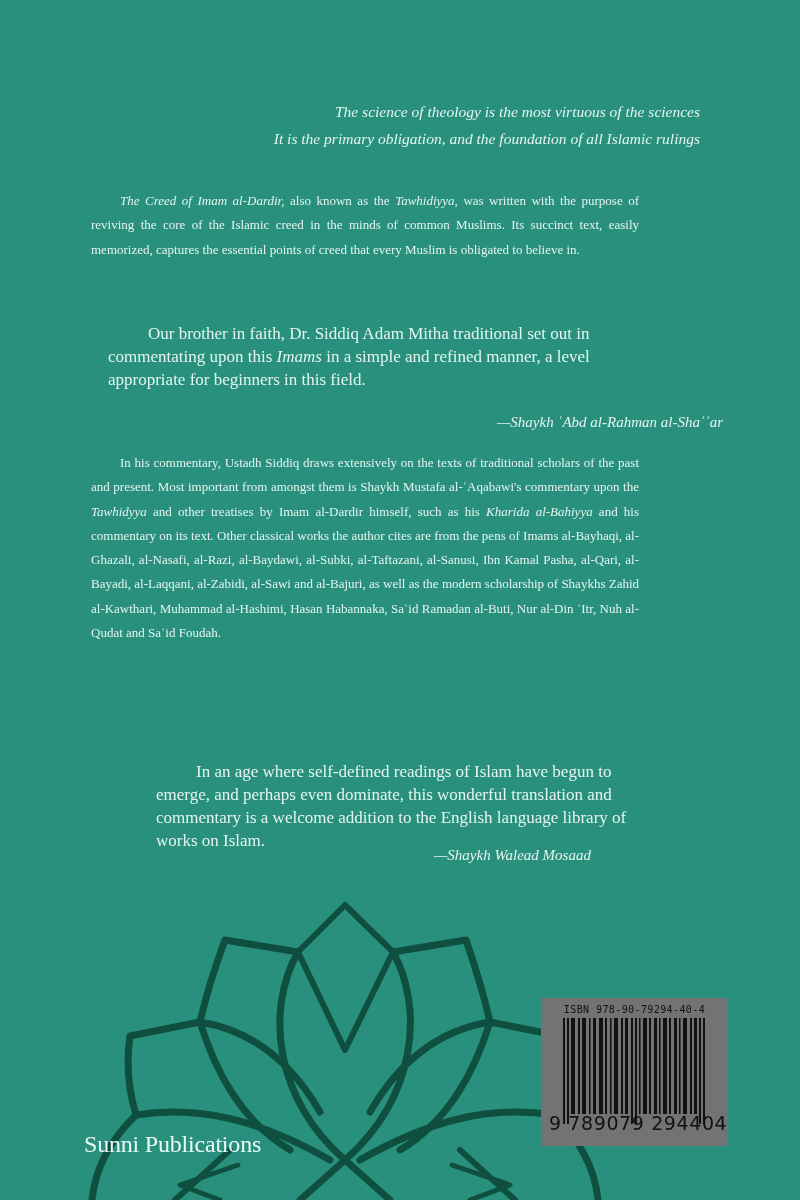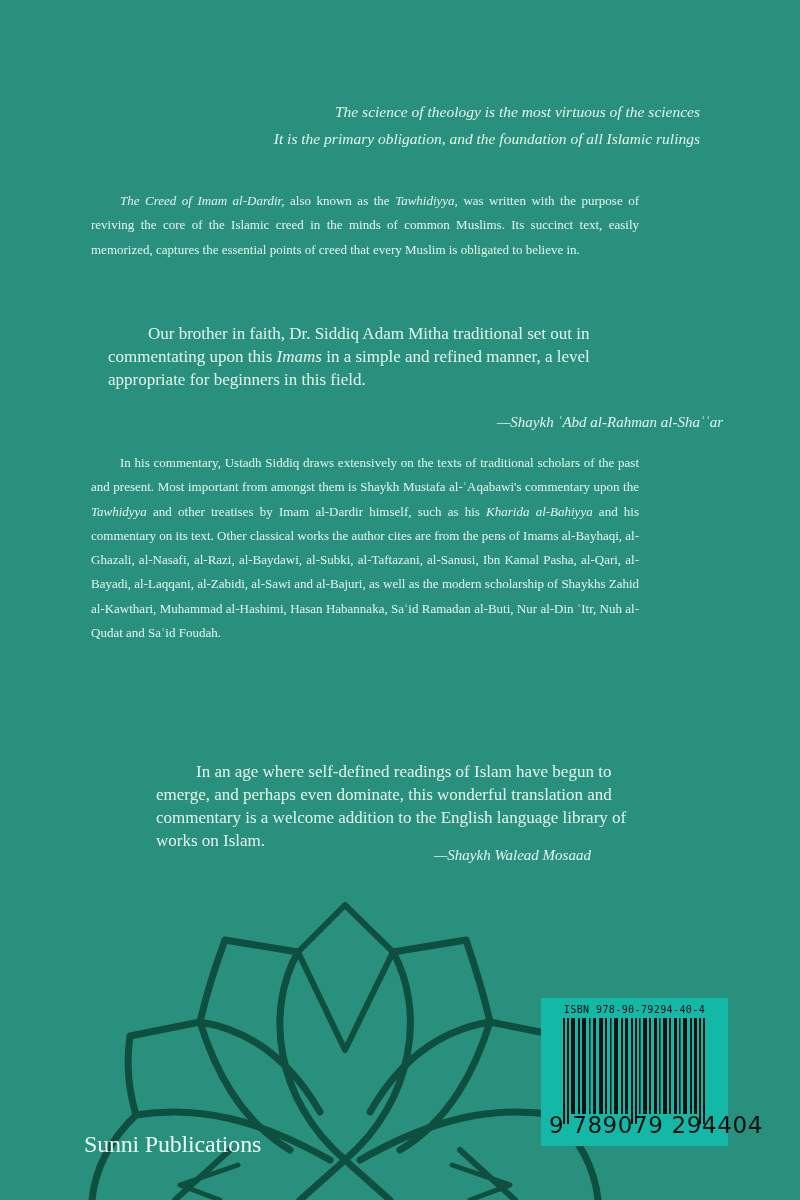--- a/index.html
+++ b/index.html
@@ -35,30 +35,30 @@
     }
     em { font-style: italic; }
     .publisher {
       position: absolute; left: 84px; top: 1119px;
       font-family: "Liberation Serif", serif; font-size: 24px; color: #e9fbf6;
       letter-spacing: -0.2px;
       margin-top: 12px;
     }
     .barcode {
       position: absolute; left: 541px; top: 998px; width: 187px; height: 148px;
-      background: #14b8a6;
+      background: #737373;
     }
     .barcode .isbn-text {
       position: absolute; left: 0; right: 0; top: 6px; text-align: center;
       font-family: "DejaVu Sans Mono", monospace; font-size: 10px; color: #111; letter-spacing: 0.4px;
     }
     .barcode svg { position: absolute; left: 10px; top: 20px; }
     .barcode .digits {
       position: absolute; left: 8px; top: 114px;
-      font-family: "DejaVu Sans", sans-serif; font-size: 23px; color: #111; letter-spacing: 0.6px;
+      font-family: "DejaVu Sans", sans-serif; font-size: 19px; color: #111; letter-spacing: 0.6px;
       white-space: nowrap;
     }
   </style>
 </head>
 <body>
 
 <svg class="ornament" viewBox="0 0 800 1200" xmlns="http://www.w3.org/2000/svg">
   <g fill="none" stroke="#0f4f40" stroke-width="7" stroke-linejoin="round" stroke-linecap="round">
 
     <path d="M345 905 L298 952 L345 1050 L393 952 Z" stroke-width="6"></path>

